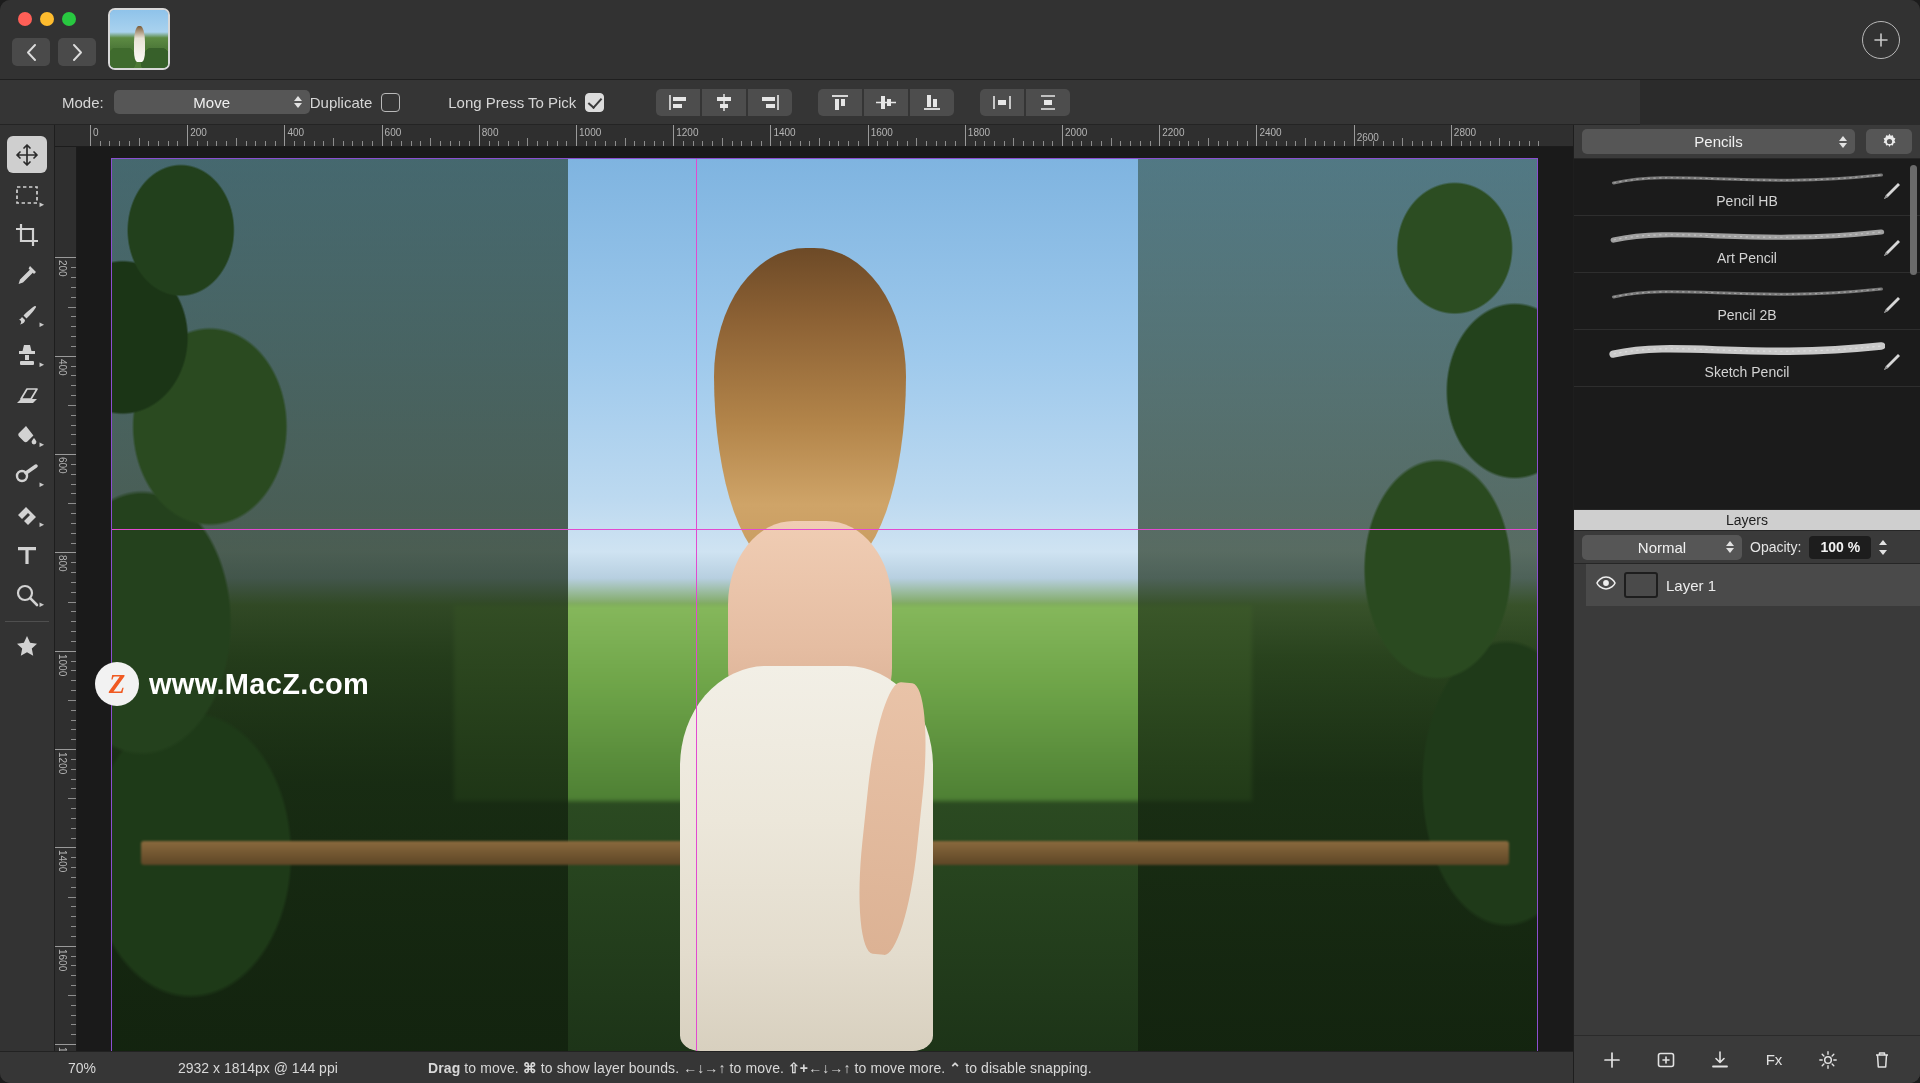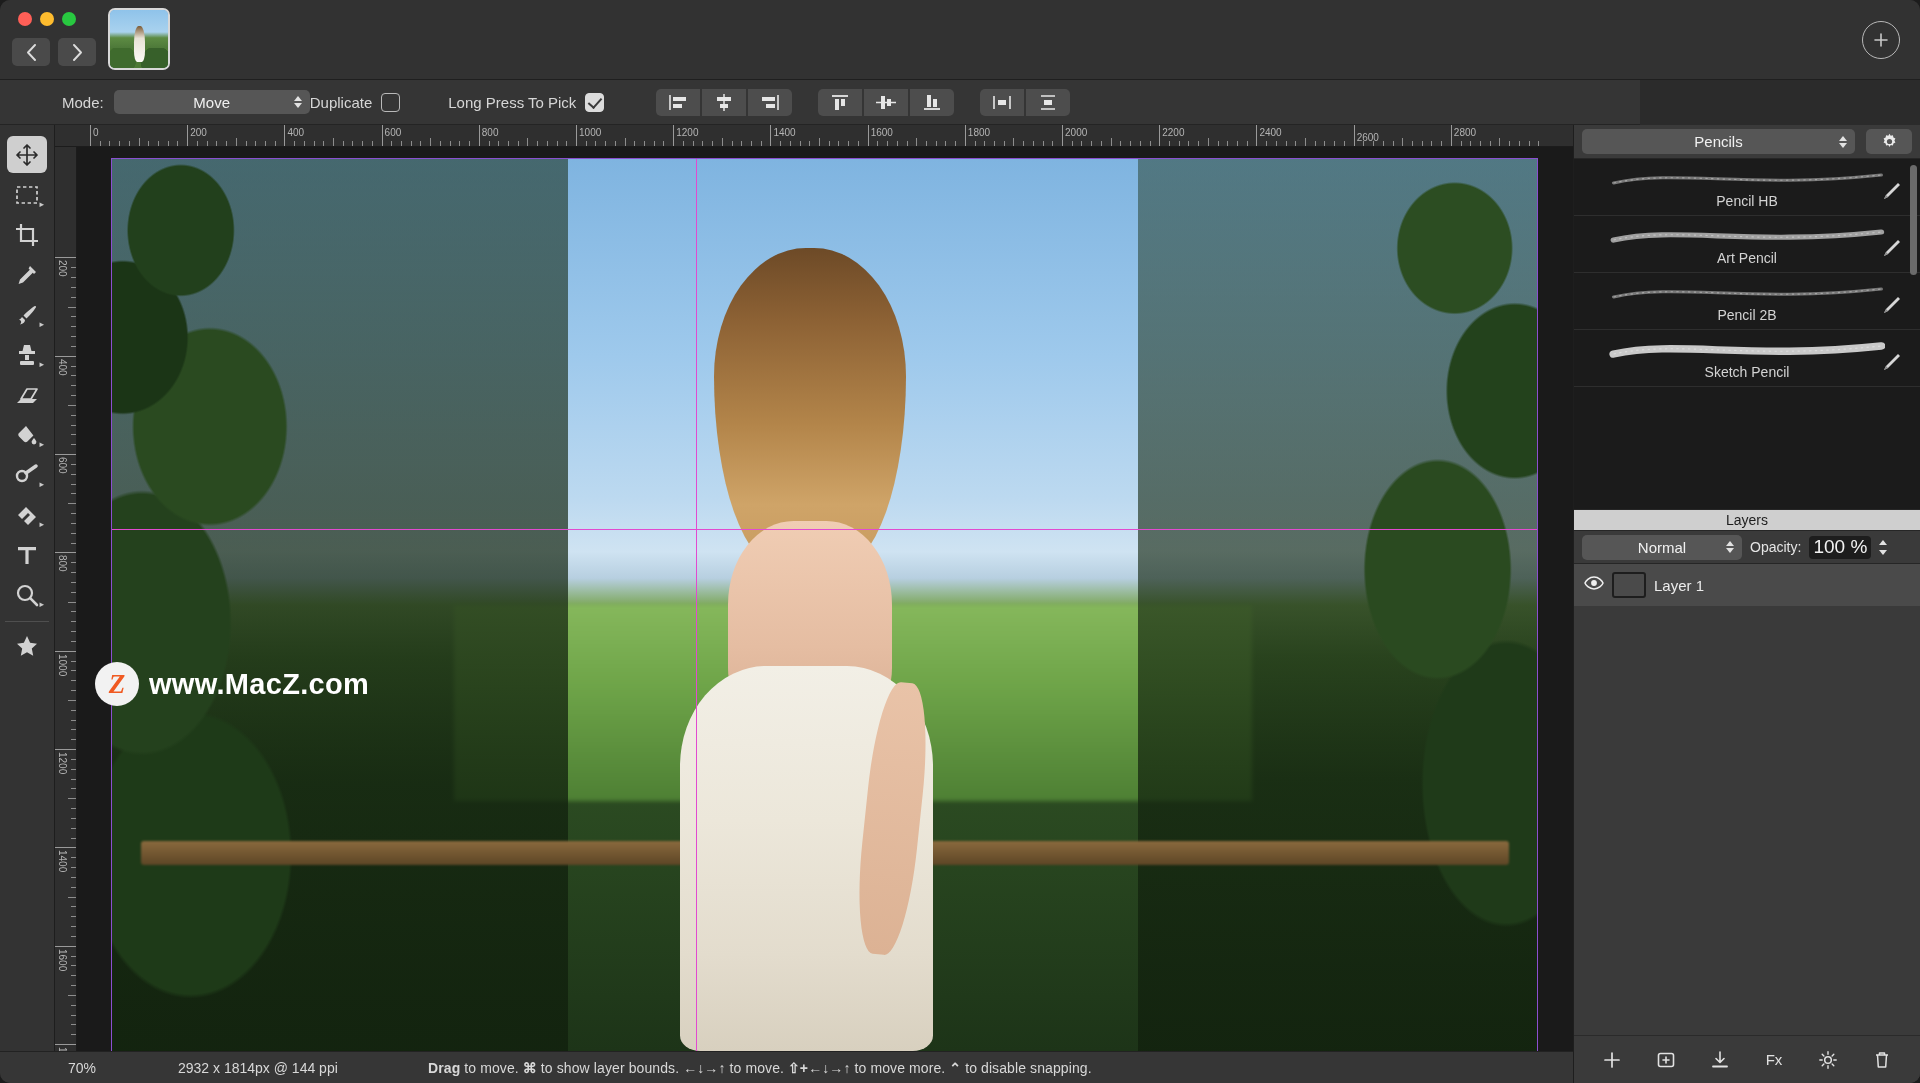--- a/index.html
+++ b/index.html
@@ -161,25 +161,25 @@
              background:#6b6b6b; border-radius:4px; }
 
   .layershead { height:22px; background:#cfcfcf; color:#1d1d1d; font-size:14px;
                 display:flex; align-items:center; justify-content:center;
                 border-top:1px solid #262626; border-bottom:1px solid #262626; }
   .blendbar { height:33px; display:flex; align-items:center; gap:8px; padding:0 8px;
               background:#3a3a3a; border-bottom:1px solid #262626; }
   .blendbar .popup { width:160px; height:25px; }
   .opacity-lbl { color:#e4e4e4; font-size:14px; }
   .opacity-field { width:62px; height:23px; background:#1d1d1d; border-radius:4px;
-                   color:#f2f2f2; font-size:19px; display:flex; align-items:center;
-                   justify-content:center; }
+                   color:#f2f2f2; font-size:14px; display:flex; align-items:center;
+                   justify-content:center;font-weight:bold; }
   .layerlist { background:#3a3a3a; height:calc(100% - 28px - 34px - 350px - 22px - 33px - 48px); }
   .layer-row { height:42px; display:flex; align-items:center; gap:8px; padding:0 10px;
-               background:#4a4a4a; }
+               background:#4a4a4a;margin-left:12px; }
   .layer-thumb { width:34px; height:26px; border:2px solid #1d1d1d; border-radius:3px;
                  overflow:hidden; }
   .layer-thumb .mini2 { width:100%; height:100%;
        background:linear-gradient(180deg,#7eb3de 0 42%,#5d8b43 43%,#2d5224 100%); position:relative; }
   .layer-thumb .mini2::after{ content:""; position:absolute; left:40%; top:26%; width:20%;
        height:66%; background:linear-gradient(180deg,#8a6539,#f5f1e7); border-radius:40%; }
   .layer-name { color:#ececec; font-size:15px; }
 
   .layerfoot { position:absolute; left:0; bottom:0; width:100%; height:48px;
                background:#3a3a3a; border-top:1px solid #2a2a2a;

